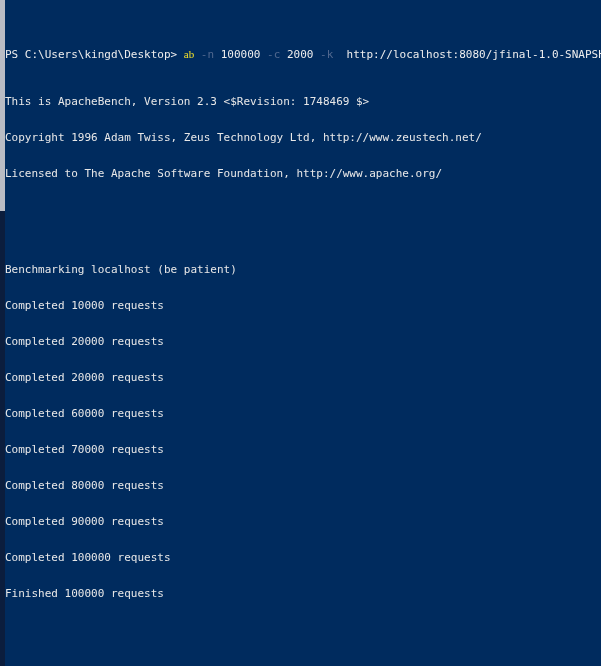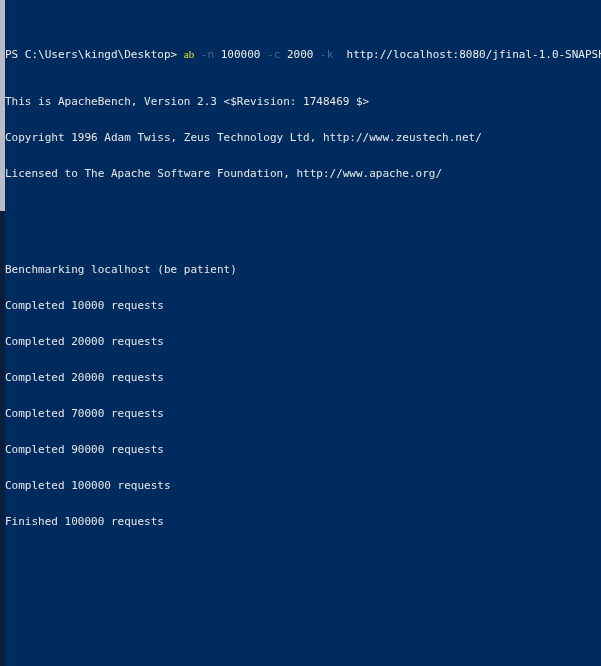--- a/index.html
+++ b/index.html
@@ -72,21 +72,23 @@
     <div class="line">This is ApacheBench, Version 2.3 &lt;$Revision: 1748469 $&gt;</div>
     <div class="line">Copyright 1996 Adam Twiss, Zeus Technology Ltd, http://www.zeustech.net/</div>
     <div class="line">Licensed to The Apache Software Foundation, http://www.apache.org/</div>
 
     <div class="blank"></div>
 
     <div class="line">Benchmarking localhost (be patient)</div>
     <div class="line">Completed 10000 requests</div>
     <div class="line">Completed 20000 requests</div>
     <div class="line">Completed 20000 requests</div>
+    <div class="line">Completed 60000 requests</div>
     <div class="line">Completed 70000 requests</div>
+    <div class="line">Completed 80000 requests</div>
     <div class="line">Completed 90000 requests</div>
     <div class="line">Completed 100000 requests</div>
     <div class="line">Finished 100000 requests</div>
 
     
     
     
 
     
     

